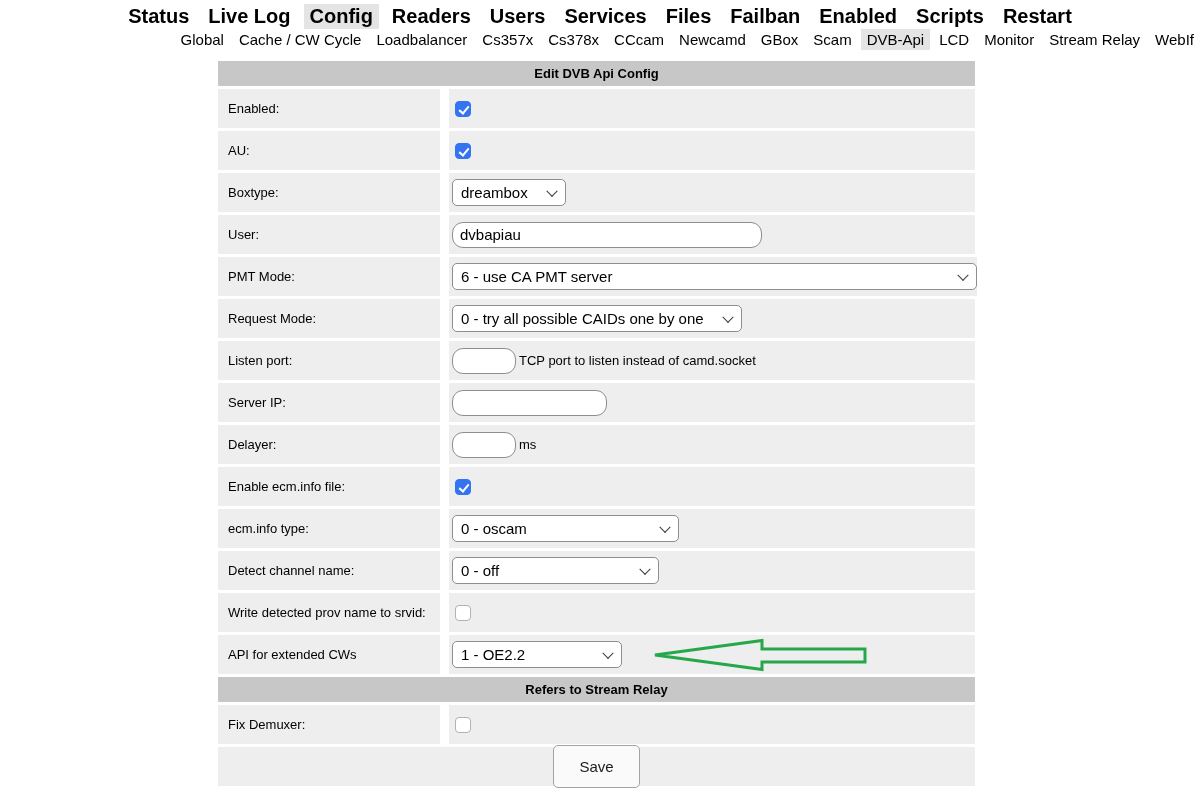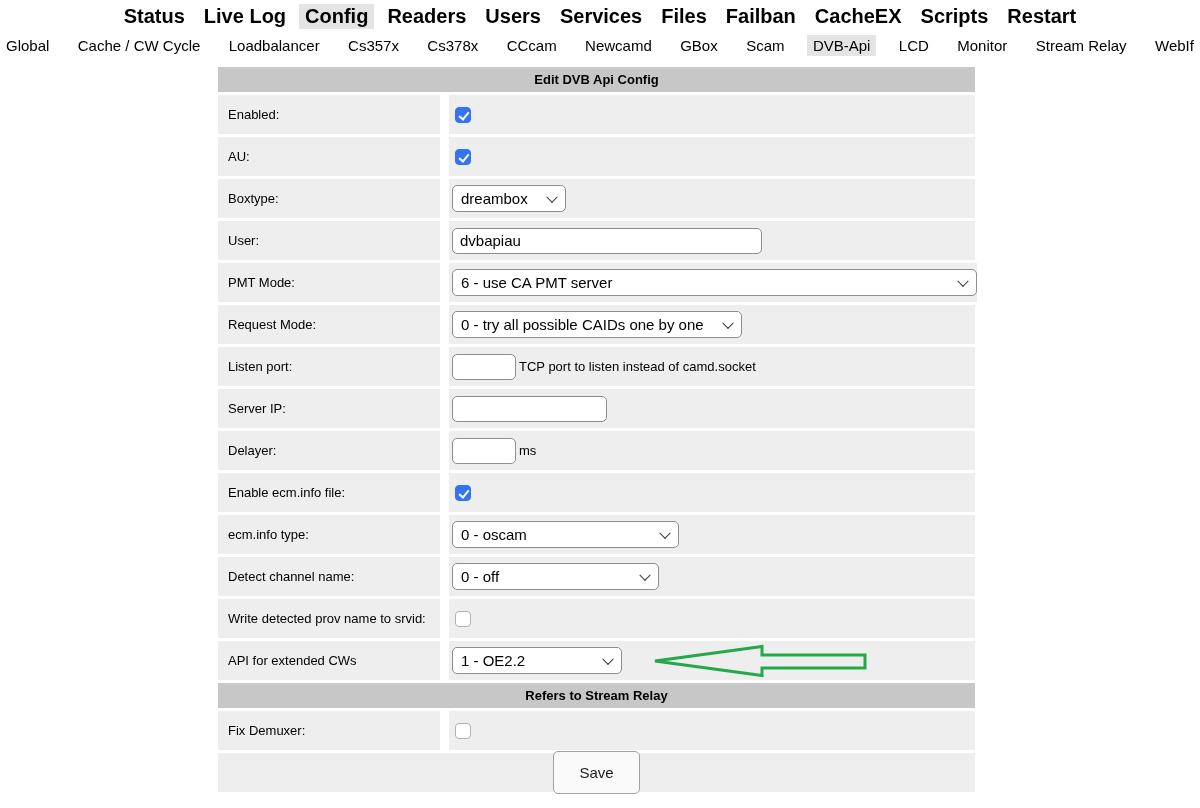--- a/index.html
+++ b/index.html
@@ -24,24 +24,23 @@
   .topnav a {
     color: #000;
     text-decoration: none;
     padding: 1px 6px;
     cursor: pointer;
   }
   .topnav a.active { background: #e4e4e4; }
 
   .subnav {
     display: flex;
-    justify-content: space-between;
+    justify-content: flex-end;
     align-items: center;
     gap: 3px;
-    margin-top: 6px;
     font-size: 15px;
   }
   .subnav a {
     color: #000;
     text-decoration: none;
     padding: 2px 6px;
     cursor: pointer;
     white-space: nowrap;
   }
   .subnav a.active { background: #e4e4e4; }
@@ -138,21 +137,21 @@
     width: 8px;
     height: 8px;
     border-right: 1.6px solid #3c3c3c;
     border-bottom: 1.6px solid #3c3c3c;
     transform: translateY(-72%) rotate(45deg);
     pointer-events: none;
   }
   input[type="text"] {
     height: 26px;
     border: 1px solid #8e8e8e;
-    border-radius: 5px;
+    border-radius: 11px;
     background: #fff;
     font-family: "Liberation Sans", sans-serif;
     font-size: 15px;
     padding: 0 7px;
     color: #000;
   }
   .suffix { font-size: 13px; margin-left: 3px; }
 
   .w-boxtype { width: 114px; }
   .w-user { width: 310px; }
@@ -187,21 +186,21 @@
 
 <div class="topnav">
   <a>Status</a>
   <a>Live Log</a>
   <a class="active">Config</a>
   <a>Readers</a>
   <a>Users</a>
   <a>Services</a>
   <a>Files</a>
   <a>Failban</a>
-  <a>CacheEX</a>
+  <a>Enabled</a>
   <a>Scripts</a>
   <a>Restart</a>
 </div>
 
 <div class="subnav">
   <a>Global</a>
   <a>Cache / CW Cycle</a>
   <a>Loadbalancer</a>
   <a>Cs357x</a>
   <a>Cs378x</a>

